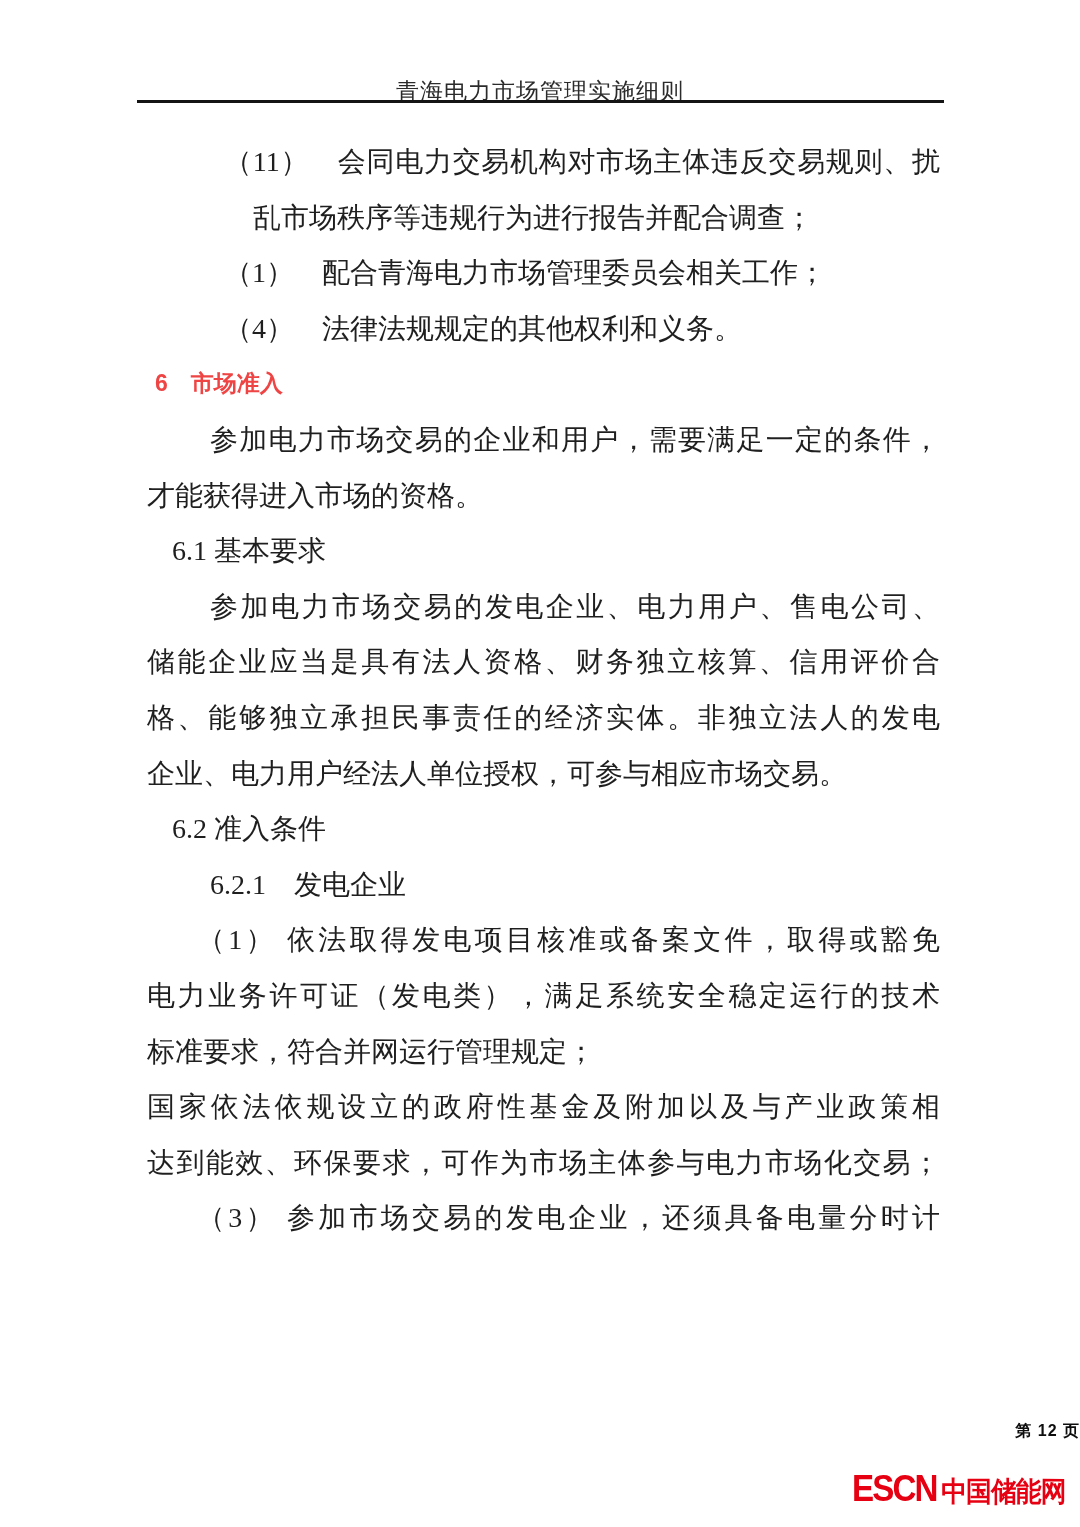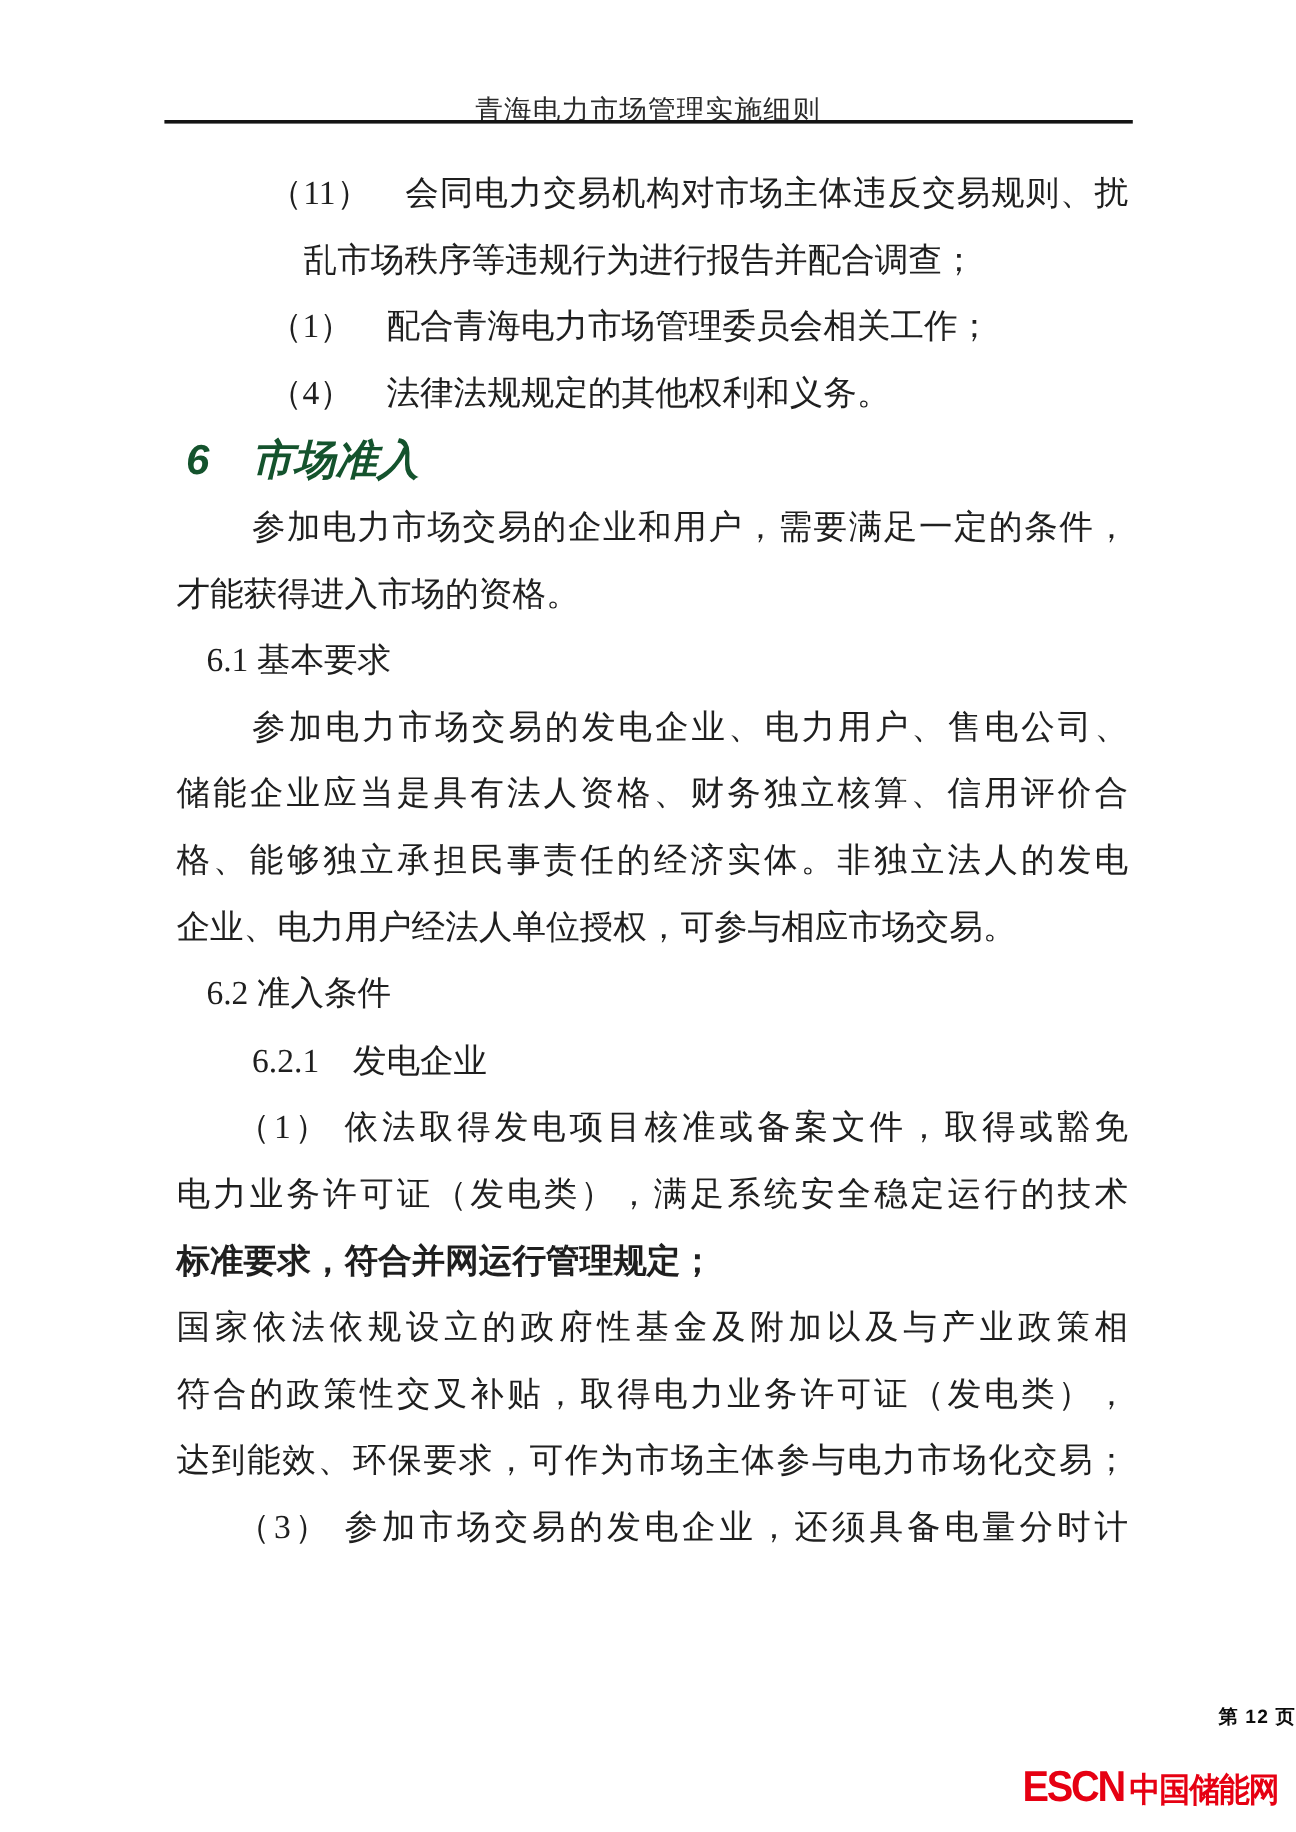--- a/index.html
+++ b/index.html
@@ -54,23 +54,22 @@
     overflow: visible;
   }
   .line.fill {
     white-space: normal;
     text-align: justify;
     text-align-last: justify;
   }
   .line.heading {
     font-family: "Liberation Sans", "DejaVu Sans", sans-serif;
     font-weight: 700;
-    font-size: 35px;
-    color: #14532d;
-    font-style: italic;
+    font-size: 23px;
+    color: #ef4444;
   }
 
   
   .footer {
     position: absolute;
     top: 1421px;
     left: 0;
     width: 100%;
     text-align: right;
     font-family: "Liberation Sans", "DejaVu Sans", sans-serif;
@@ -121,23 +120,22 @@
     <div class="line" style="padding-left: 0px;">才能获得进入市场的资格。</div>
     <div class="line" style="padding-left: 25px;">6.1 基本要求</div>
     <div class="line fill" style="padding-left: 63px;">参加电力市场交易的发电企业、电力用户、售电公司、</div>
     <div class="line fill" style="padding-left: 0px;">储能企业应当是具有法人资格、财务独立核算、信用评价合</div>
     <div class="line fill" style="padding-left: 0px;">格、能够独立承担民事责任的经济实体。非独立法人的发电</div>
     <div class="line" style="padding-left: 0px;">企业、电力用户经法人单位授权，可参与相应市场交易。</div>
     <div class="line" style="padding-left: 25px;">6.2 准入条件</div>
     <div class="line" style="padding-left: 63px;">6.2.1　发电企业</div>
     <div class="line fill" style="padding-left: 50px;">（1） 依法取得发电项目核准或备案文件，取得或豁免</div>
     <div class="line fill" style="padding-left: 0px;">电力业务许可证（发电类），满足系统安全稳定运行的技术</div>
-    <div class="line" style="padding-left: 0px; font-weight: bold;">标准要求，符合并网运行管理规定；</div>
+    <div class="line" style="padding-left: 0px;">标准要求，符合并网运行管理规定；</div>
     <div class="line fill" style="padding-left: 0px;">国家依法依规设立的政府性基金及附加以及与产业政策相</div>
-    <div class="line fill" style="padding-left: 0px;">符合的政策性交叉补贴，取得电力业务许可证（发电类），</div>
     <div class="line fill" style="padding-left: 0px;">达到能效、环保要求，可作为市场主体参与电力市场化交易；</div>
     <div class="line fill" style="padding-left: 50px;">（3） 参加市场交易的发电企业，还须具备电量分时计</div>
   </div>
 
 <div class="footer">第 12 页</div>
 
 <div class="logo" style="color: rgb(230, 0, 18);">
   <span class="logo-latin">ESCN</span>
   <span class="logo-cn">中国储能网</span>
 </div>

